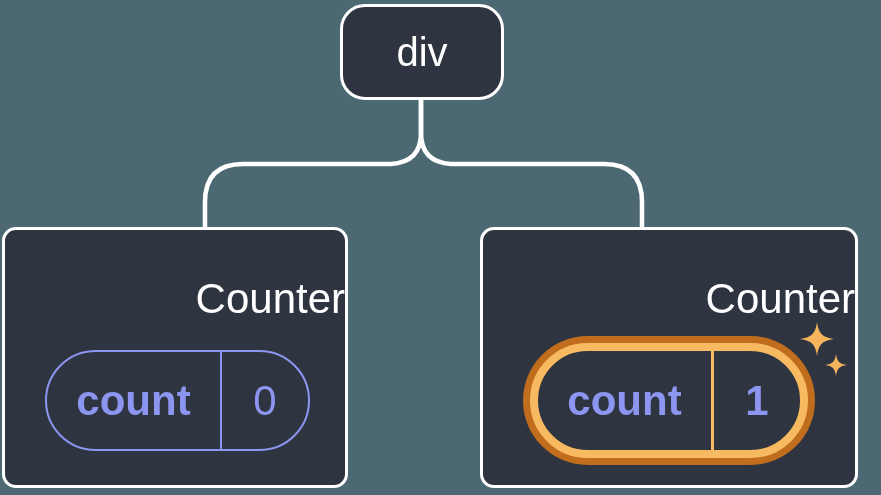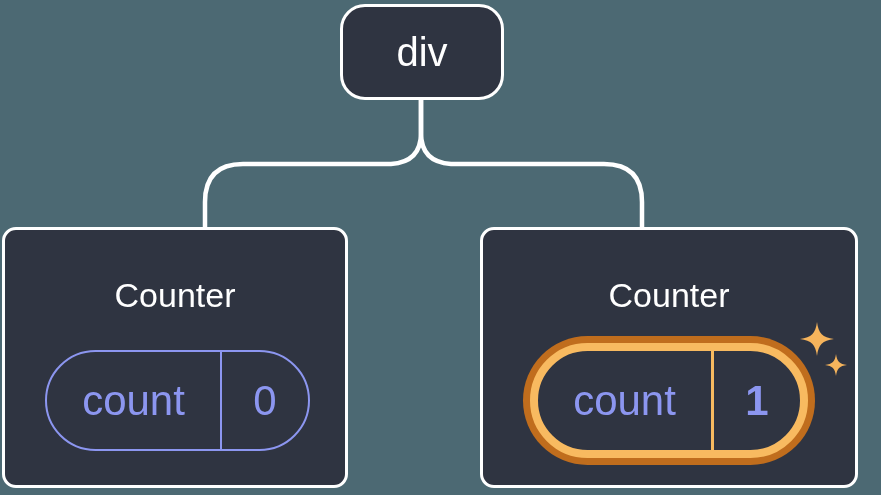--- a/index.html
+++ b/index.html
@@ -60,23 +60,23 @@
     background:var(--card-bg);
     border:3px solid var(--card-border);
     border-radius:14px;
   }
   .card-left{ left:2px; top:227px; width:346px; height:261px; }
   .card-right{ left:480px; top:227px; width:378px; height:261px; }
   .card-title{
     position:absolute;
     left:0; top:48px;
     width:100%;
-    text-align:center;
+    text-align:right;
     color:var(--text-primary);
-    font-size:34px;
+    font-size:42px;
     line-height:1;
   }
   .pill{
     position:absolute;
     box-sizing:border-box;
     display:flex;
     align-items:stretch;
     overflow:hidden;
   }
   .pill-normal{
@@ -94,21 +94,21 @@
     border-radius:58px;
   }
   .pill-seg{
     display:flex;
     align-items:center;
     justify-content:center;
     color:var(--accent-purple);
     font-size:42px;
     line-height:1;
   }
-  .pill-key{ width:173px; }
+  .pill-key{ width:173px;font-weight:bold; }
   .pill-val{ flex:1; }
   .pill-val-bold{ font-weight:700; }
   .pill-divider{ width:2px; background:var(--accent-purple); }
   .pill-divider-orange{ width:3px; background:var(--orange-inner); }
   .sparkles{
     position:absolute;
     left:796px; top:314px;
     width:58px; height:68px;
     pointer-events:none;
   }

